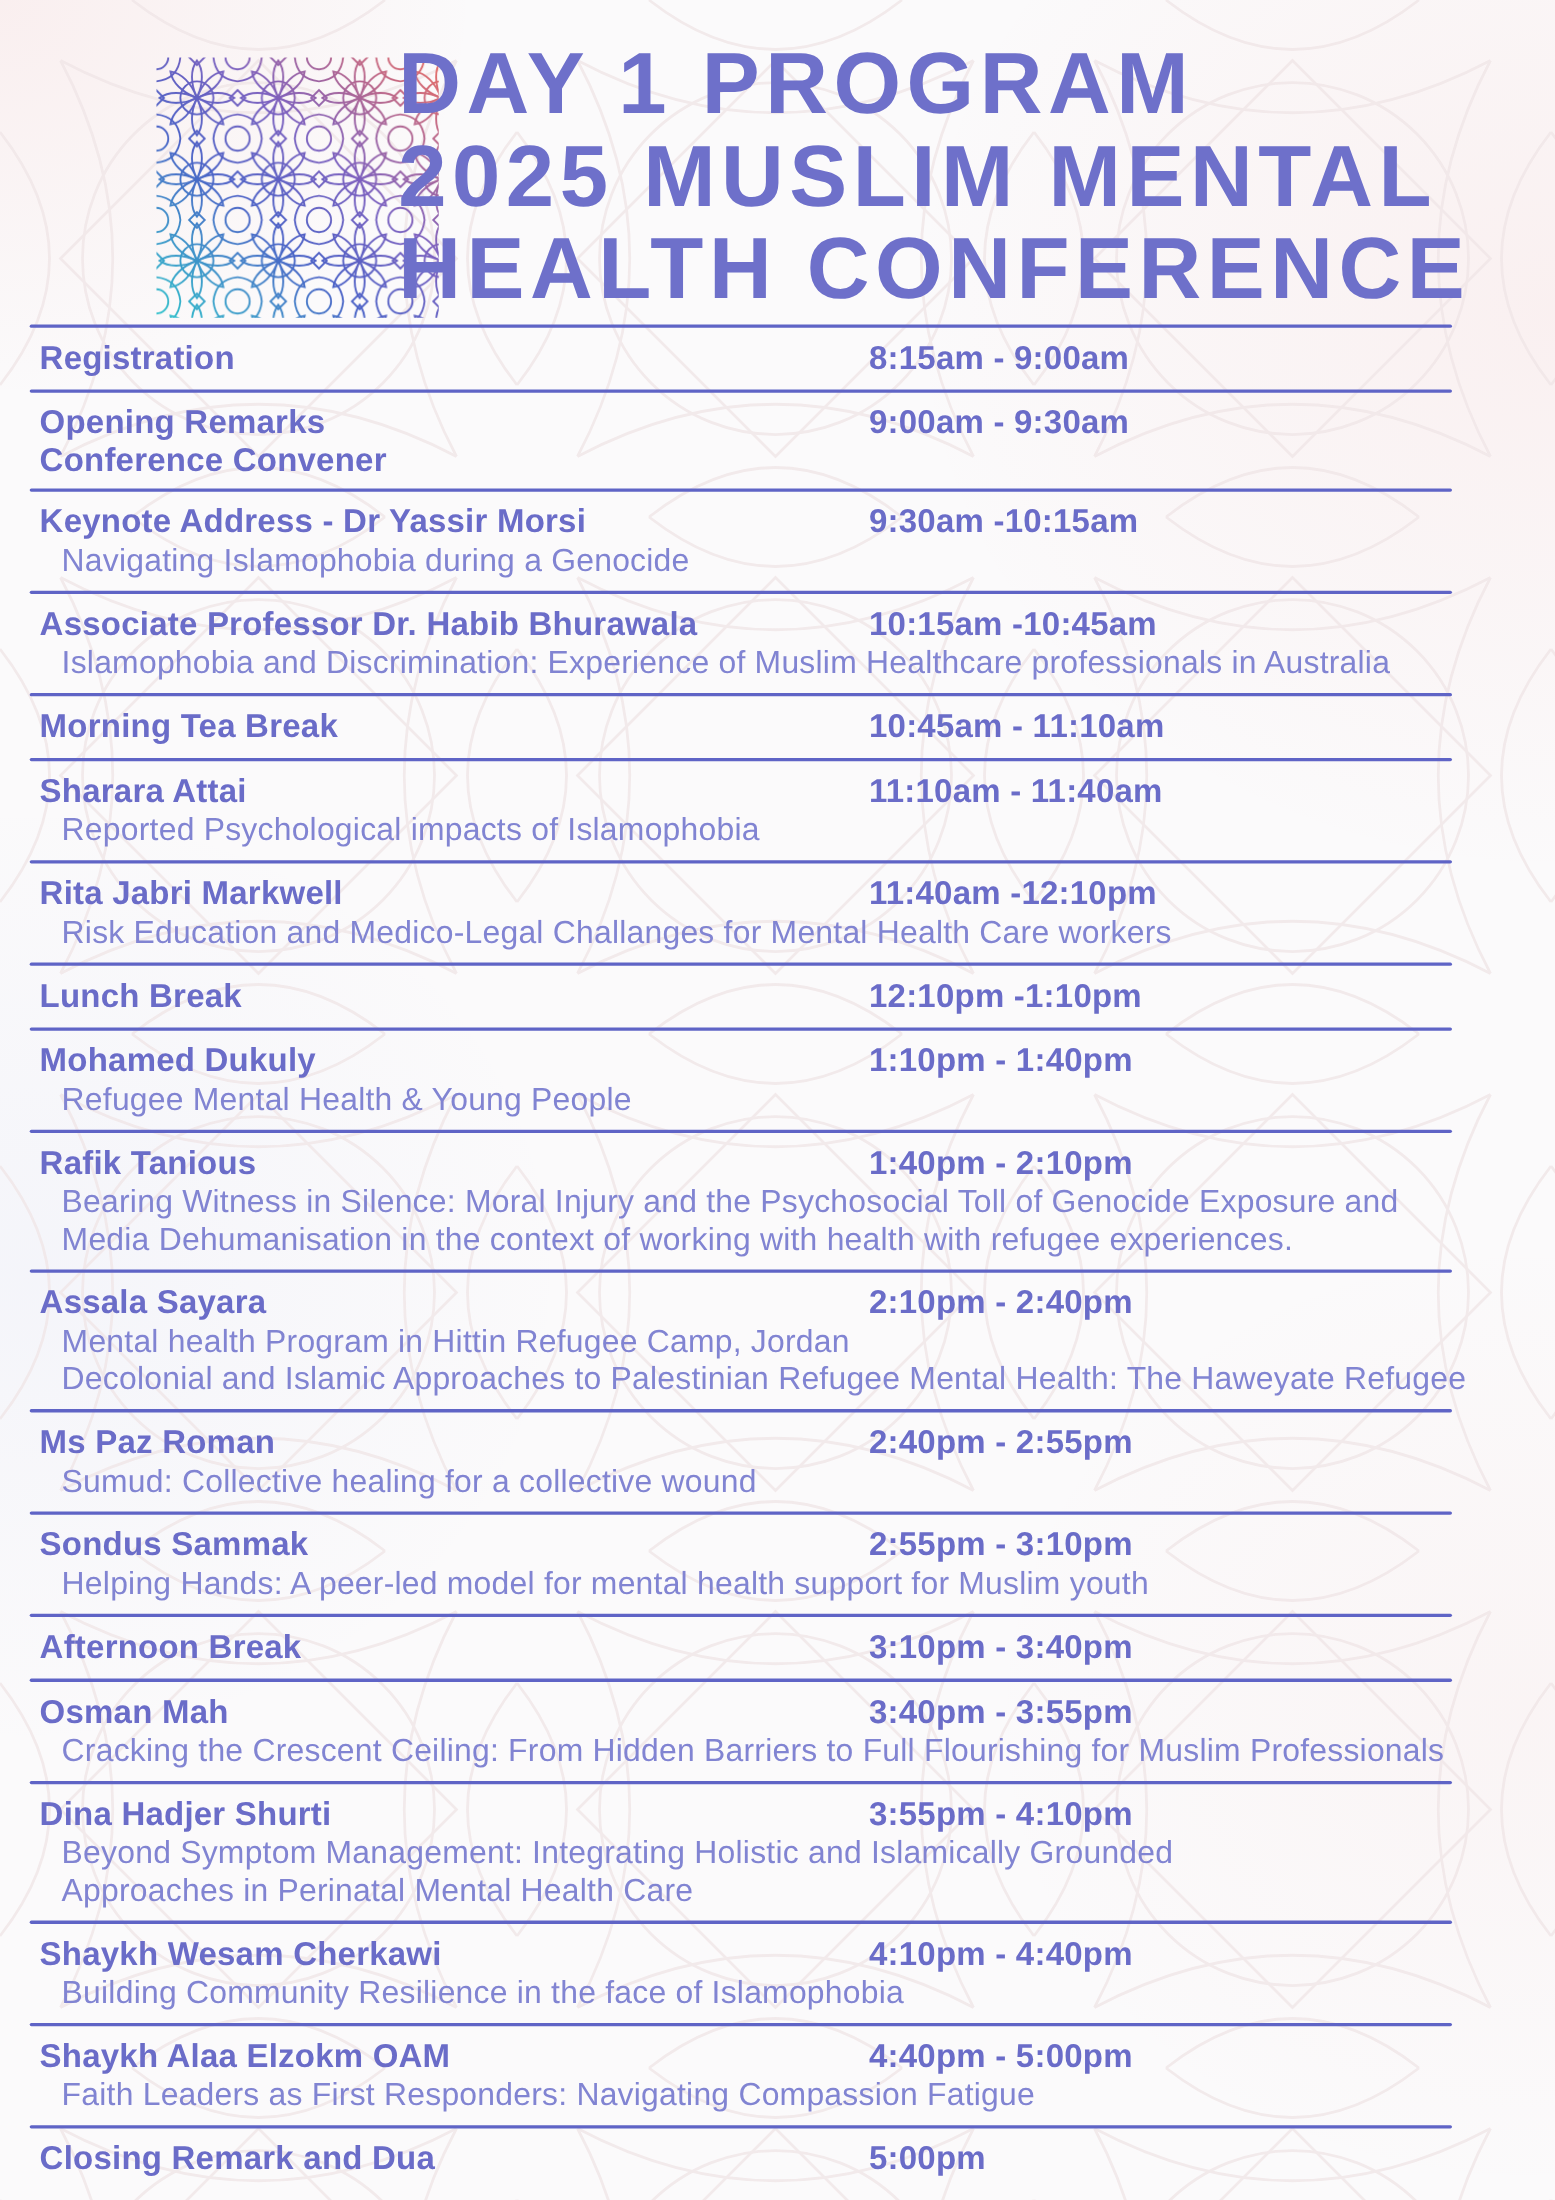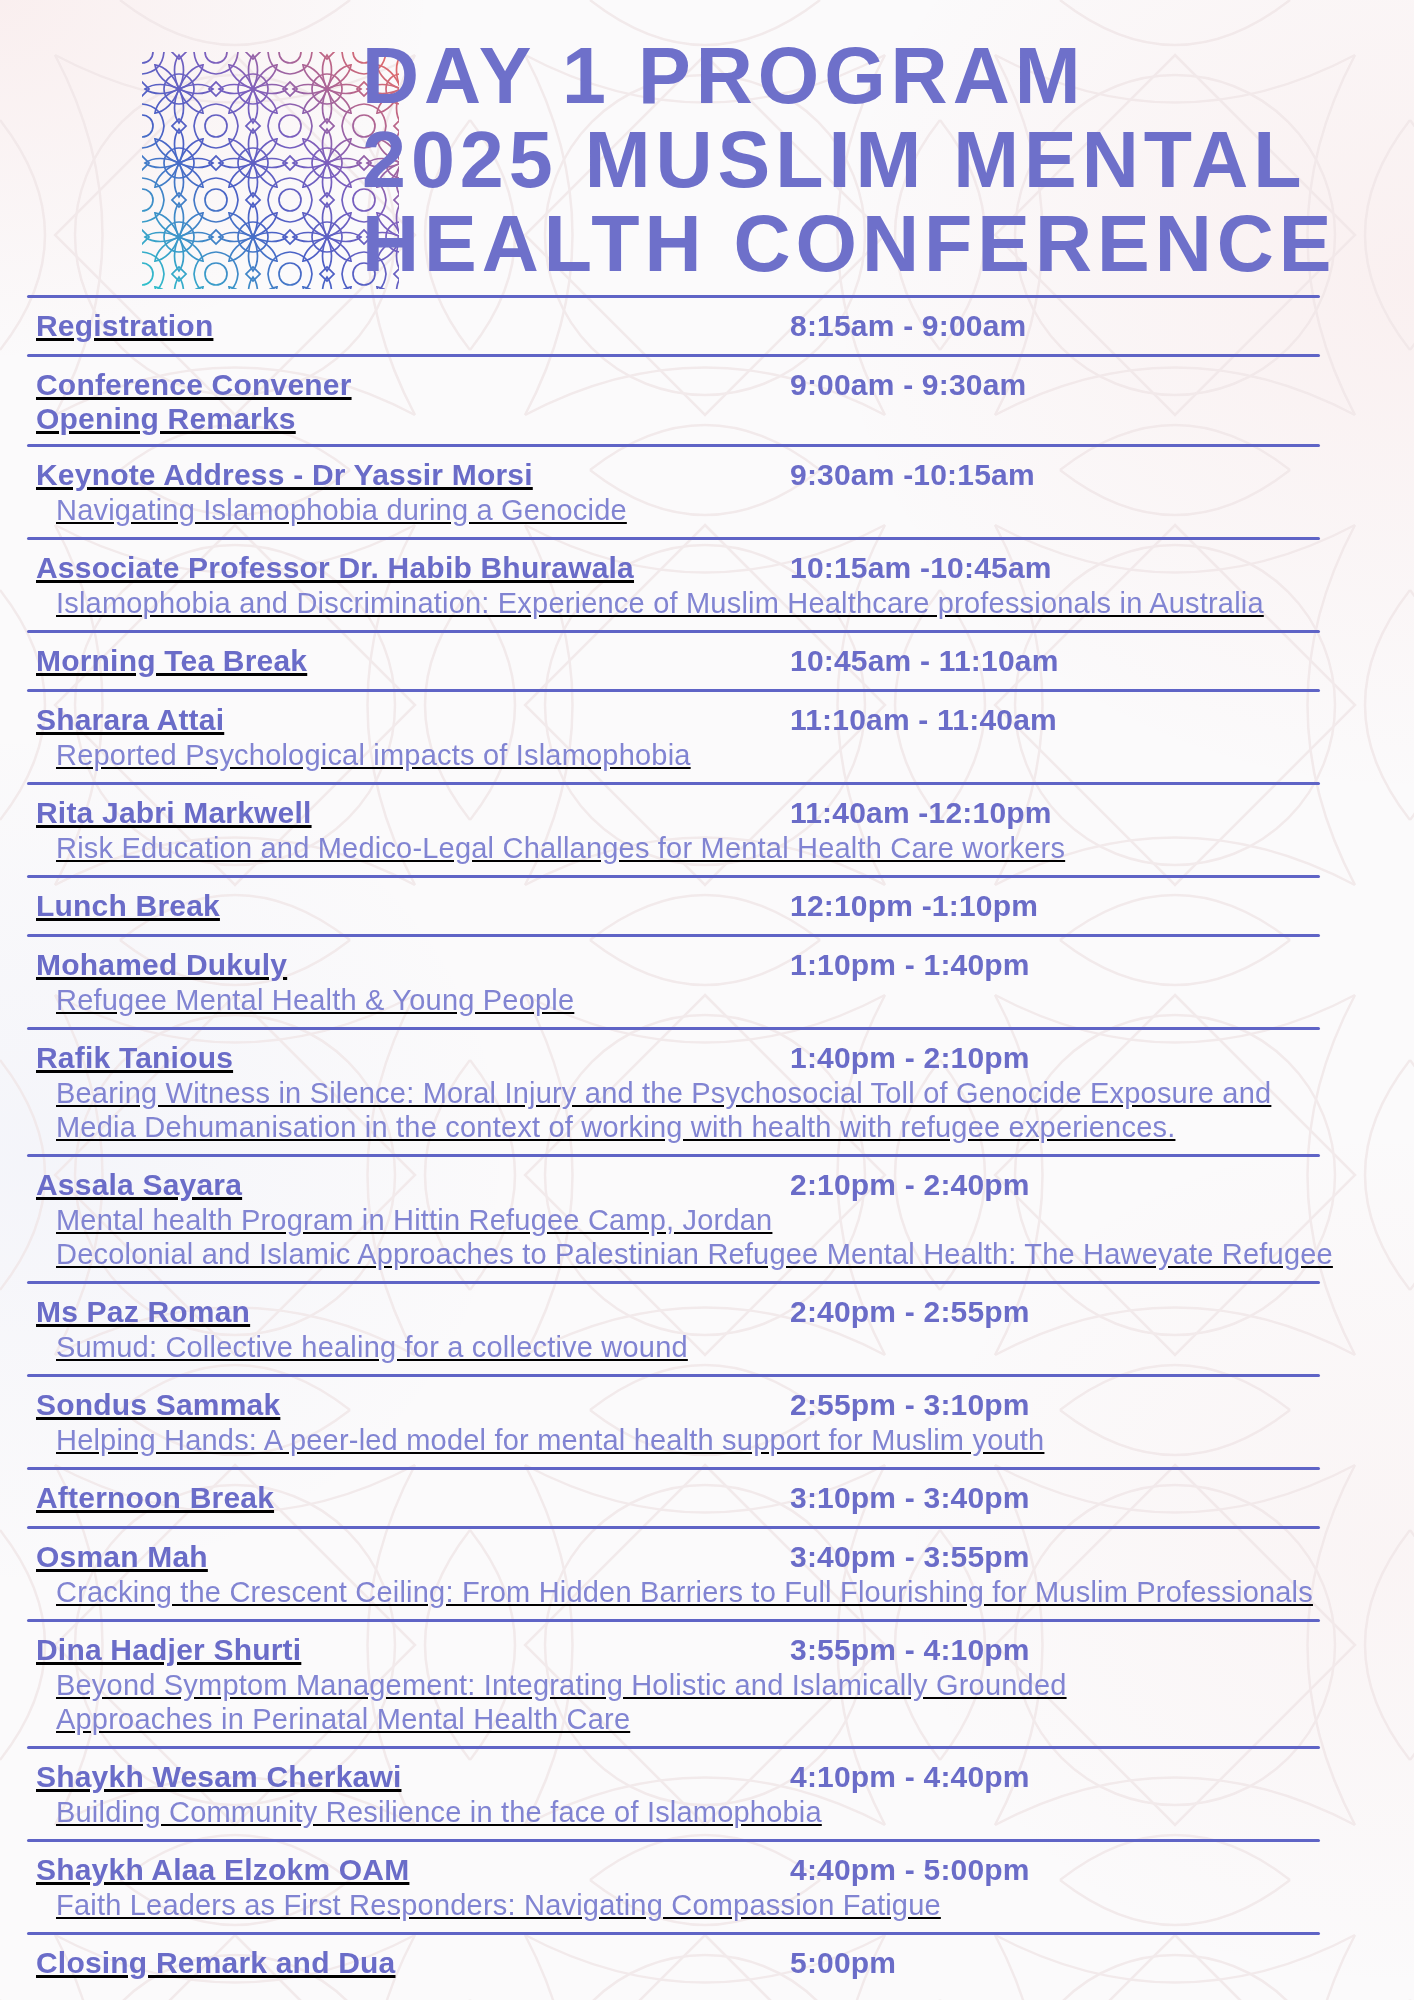--- a/index.html
+++ b/index.html
@@ -21,21 +21,21 @@
   .logo{position:absolute;left:142px;top:52px;}
 
   .title{
     position:absolute;left:362px;top:34px;
     color:#6e70ca;
     font-size:79px;line-height:84px;font-weight:bold;
     letter-spacing:5px;white-space:nowrap;
     margin:0;
   }
 
-  .table{position:absolute;left:0;top:295px;width:1304px;text-decoration:underline;}
+  .table{position:absolute;left:0;top:295px;width:1304px;}
   .row{position:relative;}
   .rule{height:3px;width:1293px;margin-left:27px;background:#5f64c6;border-radius:2px;}
   .titles{padding-top:10px;padding-left:36px;color:#6a6cc8;}
   .title-line{font-size:30px;line-height:36px;font-weight:bold;letter-spacing:0.2px;}
   .title-line + .title-line{line-height:31px;}
   .time{
     position:absolute;left:790px;top:13px;
     color:#6a6cc8;font-size:30px;line-height:36px;font-weight:bold;
     white-space:nowrap;letter-spacing:0.2px;
   }
@@ -127,22 +127,22 @@
             <div class="title-line">Registration</div>
           </div>
     <div class="time">8:15am - 9:00am</div>
 
     <div class="row-pad"></div>
   </section>
 
   <section class="row">
     <div class="rule"></div>
     <div class="titles">
+            <div class="title-line">Opening Remarks</div>
             <div class="title-line">Conference Convener</div>
-            <div class="title-line">Opening Remarks</div>
           </div>
     <div class="time">9:00am - 9:30am</div>
 
     <div class="row-pad"></div>
   </section>
 
   <section class="row">
     <div class="rule"></div>
     <div class="titles">
             <div class="title-line">Keynote Address - Dr Yassir Morsi</div>

